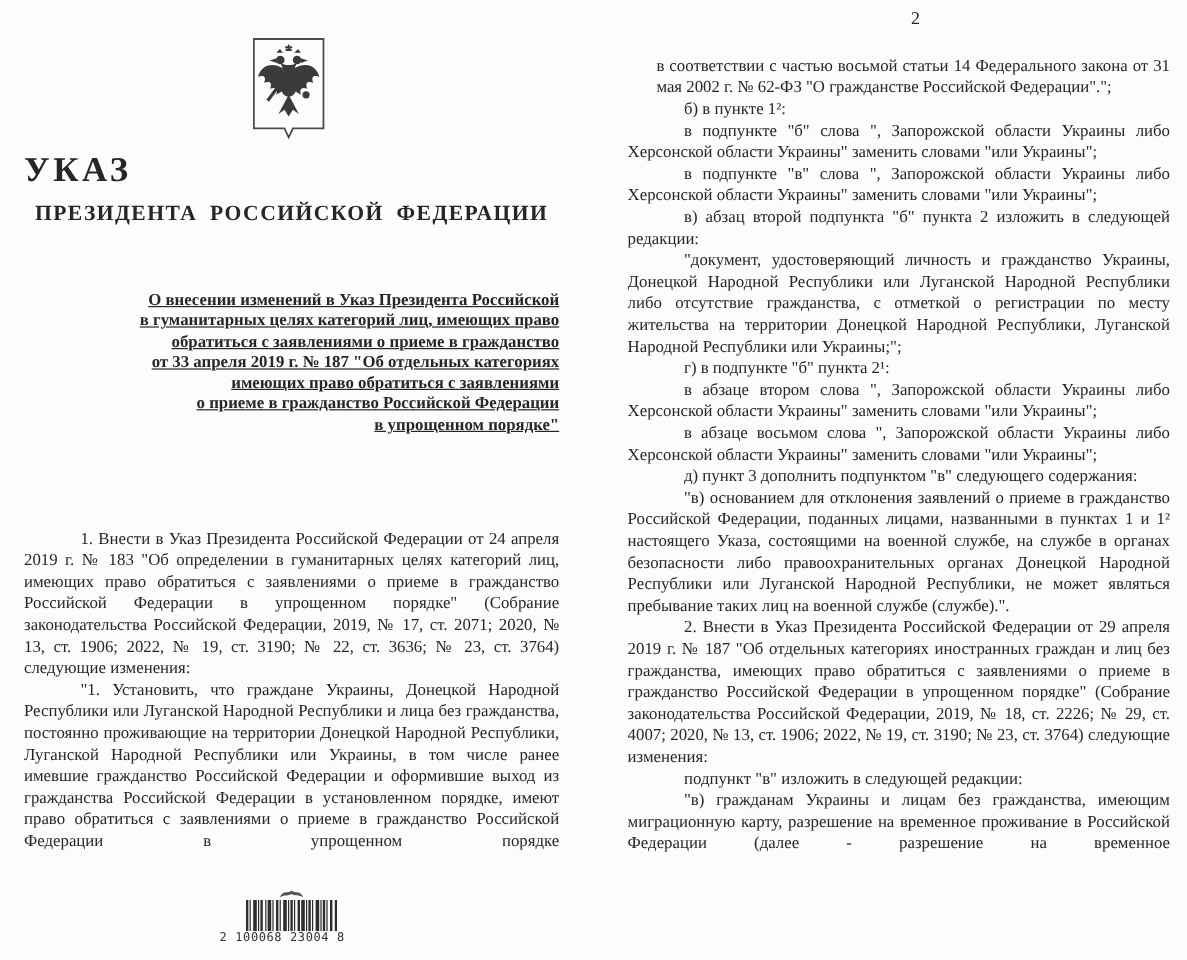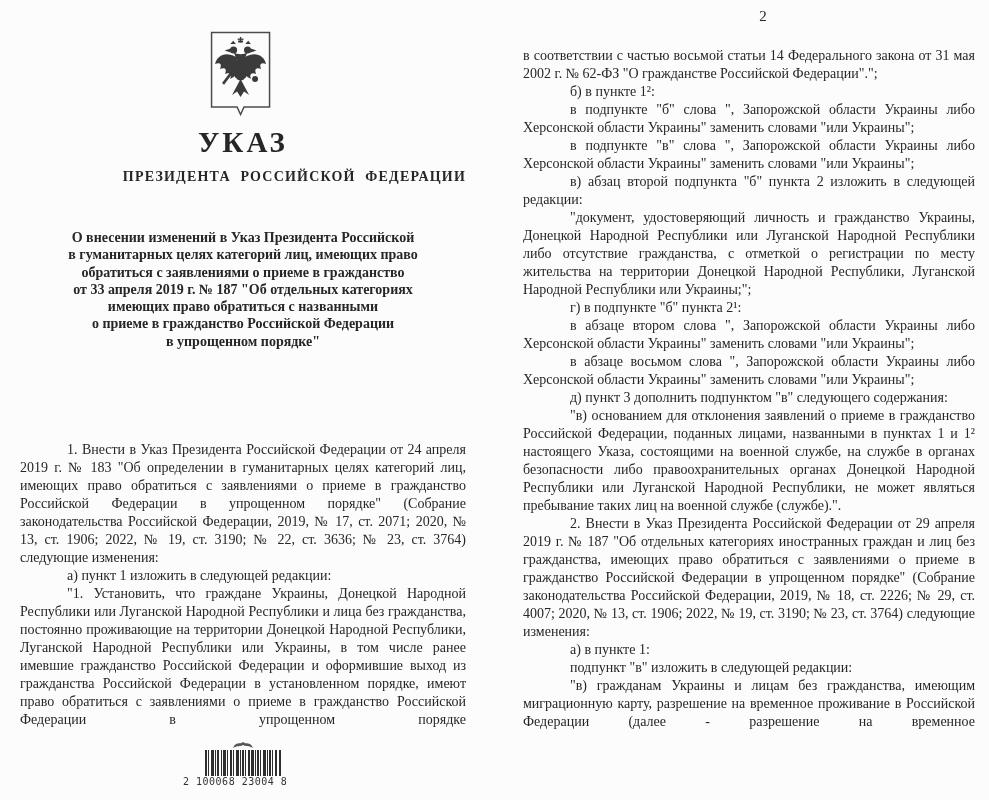--- a/index.html
+++ b/index.html
@@ -8,39 +8,39 @@
     background:#fcfcfc;color:#262626;
     font-family:"Liberation Serif","DejaVu Serif",serif;
     -webkit-font-smoothing:antialiased;
   }
   .page{position:absolute;top:0;height:800px;}
   .page-left{left:20px;width:446px;}
   .page-right{left:523px;width:452px;}
 
   .emblem-wrap{position:absolute;top:31px;left:50%;transform:translateX(-54%);width:61px;height:88px;}
   .ukaz-heading{
-    position:absolute;top:127px;left:0;width:100%;text-align:center;
+    position:absolute;top:127px;left:0;width:100%;text-align:left;
     font-size:29px;font-weight:bold;letter-spacing:3px;line-height:30px;
   }
   .ukaz-subheading{
-    position:absolute;top:167px;left:0;width:100%;text-align:right;
-    font-size:14px;font-weight:bold;letter-spacing:1.2px;word-spacing:5px;line-height:20px;
+    position:absolute;top:167px;left:0;width:100%;text-align:center;
+    font-size:18px;font-weight:bold;letter-spacing:1.2px;word-spacing:5px;line-height:20px;
   }
   .doc-title{
-    position:absolute;top:229px;left:0;width:100%;text-align:center;
-    font-size:14px;font-weight:bold;line-height:17.3px;
+    position:absolute;top:242px;left:0;width:100%;text-align:right;
+    font-size:14px;font-weight:bold;line-height:17.3px;text-decoration:underline;
   }
   .body-text{
     position:absolute;left:0;width:100%;
     font-size:14px;line-height:18px;text-align:justify;overflow:hidden;
   }
   .page-left .body-text{top:441px;max-height:292px;}
   .page-right .body-text{top:47px;max-height:752px;}
   .body-text p{margin:0;text-indent:47px;}
-  .body-text p.no-indent{text-indent:0;}
+  .body-text p.no-indent{text-indent:0;margin-left:24px;}
   .body-text p.justify-last{text-align-last:justify;}
 
   .page-number{
     position:absolute;top:8px;left:0;width:100%;text-align:center;
     font-size:15px;padding-left:28px;box-sizing:border-box;
   }
 
   .barcode-block{
     position:absolute;top:740px;left:163px;width:120px;text-align:left;
   }
@@ -82,28 +82,27 @@
 
   <div class="ukaz-heading">УКАЗ</div>
 
   <div class="ukaz-subheading">ПРЕЗИДЕНТА РОССИЙСКОЙ ФЕДЕРАЦИИ</div>
 
   <div class="doc-title">
       <div>О внесении изменений в Указ Президента Российской</div>
       <div>в гуманитарных целях категорий лиц, имеющих право</div>
       <div>обратиться с заявлениями о приеме в гражданство</div>
       <div>от 33 апреля 2019 г. № 187 "Об отдельных категориях</div>
-      <div>имеющих право обратиться с названными</div>
+      <div>имеющих право обратиться с заявлениями</div>
       <div>о приеме в гражданство Российской Федерации</div>
       <div>в упрощенном порядке"</div>
     </div>
 
   <div class="body-text">
       <p>1. Внести в Указ Президента Российской Федерации от 24 апреля 2019 г. № 183 "Об определении в гуманитарных целях категорий лиц, имеющих право обратиться с заявлениями о приеме в гражданство Российской Федерации в упрощенном порядке" (Собрание законодательства Российской Федерации, 2019, № 17, ст. 2071; 2020, № 13, ст. 1906; 2022, № 19, ст. 3190; № 22, ст. 3636; № 23, ст. 3764) следующие изменения:</p>
-      <p>а) пункт 1 изложить в следующей редакции:</p>
       <p class="justify-last">"1. Установить, что граждане Украины, Донецкой Народной Республики или Луганской Народной Республики и лица без гражданства, постоянно проживающие на территории Донецкой Народной Республики, Луганской Народной Республики или Украины, в том числе ранее имевшие гражданство Российской Федерации и оформившие выход из гражданства Российской Федерации в установленном порядке, имеют право обратиться с заявлениями о приеме в гражданство Российской Федерации в упрощенном порядке</p>
     </div>
 
   <div class="barcode-block">
     <svg class="barcode-mark" width="22" height="9" viewBox="0 0 22 9" aria-hidden="true">
       <path d="M1 8 C4 1 8 5 11 2 C14 5 18 1 21 8 C17 5.2 13.8 7 11 5 C8.2 7 5 5.2 1 8 Z" fill="#555"></path>
     </svg>
     <svg class="barcode-bars" width="76" height="26" viewBox="0 0 76 26" aria-hidden="true">
       <g fill="#2e2e2e">
         <rect x="0" width="2" height="26"></rect>
@@ -147,17 +146,16 @@
       <p>в подпункте "б" слова ", Запорожской области Украины либо Херсонской области Украины" заменить словами "или Украины";</p>
       <p>в подпункте "в" слова ", Запорожской области Украины либо Херсонской области Украины" заменить словами "или Украины";</p>
       <p>в) абзац второй подпункта "б" пункта 2 изложить в следующей редакции:</p>
       <p>"документ, удостоверяющий личность и гражданство Украины, Донецкой Народной Республики или Луганской Народной Республики либо отсутствие гражданства, с отметкой о регистрации по месту жительства на территории Донецкой Народной Республики, Луганской Народной Республики или Украины;";</p>
       <p>г) в подпункте "б" пункта 2¹:</p>
       <p>в абзаце втором слова ", Запорожской области Украины либо Херсонской области Украины" заменить словами "или Украины";</p>
       <p>в абзаце восьмом слова ", Запорожской области Украины либо Херсонской области Украины" заменить словами "или Украины";</p>
       <p>д) пункт 3 дополнить подпунктом "в" следующего содержания:</p>
       <p>"в) основанием для отклонения заявлений о приеме в гражданство Российской Федерации, поданных лицами, названными в пунктах 1 и 1² настоящего Указа, состоящими на военной службе, на службе в органах безопасности либо правоохранительных органах Донецкой Народной Республики или Луганской Народной Республики, не может являться пребывание таких лиц на военной службе (службе).".</p>
       <p>2. Внести в Указ Президента Российской Федерации от 29 апреля 2019 г. № 187 "Об отдельных категориях иностранных граждан и лиц без гражданства, имеющих право обратиться с заявлениями о приеме в гражданство Российской Федерации в упрощенном порядке" (Собрание законодательства Российской Федерации, 2019, № 18, ст. 2226; № 29, ст. 4007; 2020, № 13, ст. 1906; 2022, № 19, ст. 3190; № 23, ст. 3764) следующие изменения:</p>
-      <p>а) в пункте 1:</p>
       <p>подпункт "в" изложить в следующей редакции:</p>
       <p class="justify-last">"в) гражданам Украины и лицам без гражданства, имеющим миграционную карту, разрешение на временное проживание в Российской Федерации (далее - разрешение на временное</p>
     </div>
 </div>
 
 </body></html>

